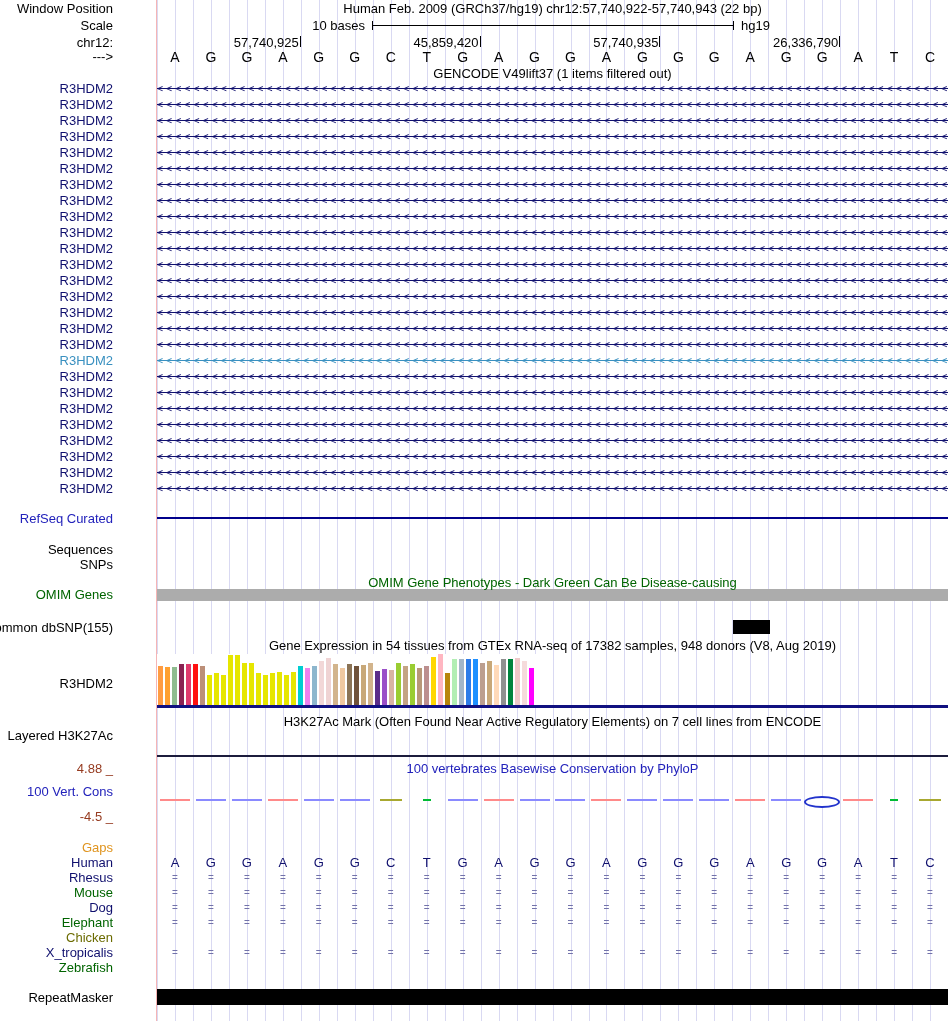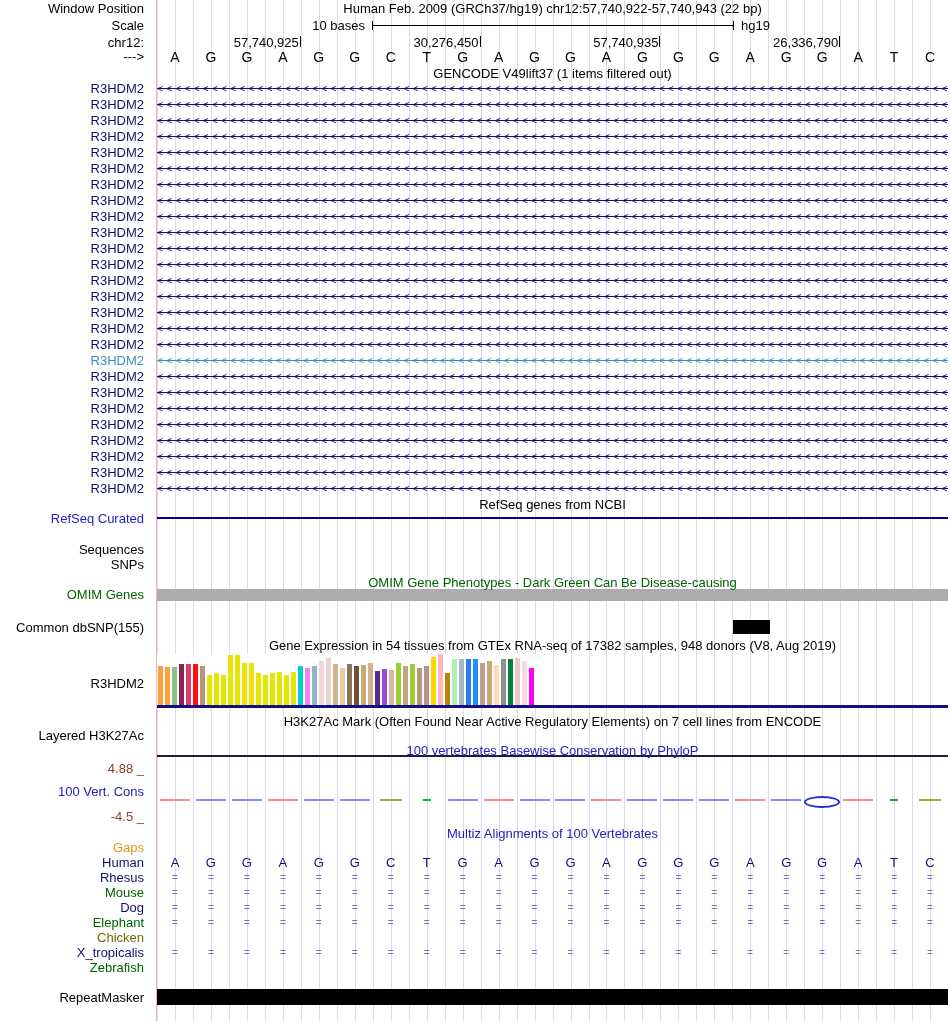--- a/index.html
+++ b/index.html
@@ -1,21 +1,21 @@
 <!DOCTYPE html>
 <html><head>
 <meta charset="utf-8">
 <style>
   html,body{margin:0;padding:0;background:#fff;}
   .canvas{position:relative;width:950px;height:1021px;background:#fff;overflow:hidden;
           font-family:"Liberation Sans",sans-serif;font-size:13px;color:#000;}
   .grid{position:absolute;left:157px;top:0;width:791px;height:1021px;z-index:0;
         background:repeating-linear-gradient(to right,#d9d9f2 0 1px,transparent 1px 17.98px);}
   .pink-line{position:absolute;left:156px;top:0;width:1px;height:1021px;background:#f5b5b5;z-index:1;}
-  .lbl{position:absolute;right:806px;white-space:nowrap;text-align:center;z-index:3;line-height:13px;}
+  .lbl{position:absolute;right:837px;white-space:nowrap;text-align:center;z-index:3;line-height:13px;}
   .title{position:absolute;left:157px;width:791px;text-align:center;white-space:nowrap;z-index:3;line-height:13px;}
   .blue{color:#2222bb;} .green{color:#006400;} .maroon{color:#963b20;}
   .navy{color:#10106e;}
   .seq-letter{position:absolute;transform:translateX(-50%);font-size:14px;z-index:3;line-height:14px;}
   .tick-num{position:absolute;white-space:nowrap;z-index:3;line-height:13px;}
   .tick-mark{position:absolute;width:1px;height:11px;background:#000;z-index:3;}
   .scalebar{position:absolute;height:9px;z-index:3;border-left:1px solid #000;border-right:1px solid #000;}
   .scalebar::before{content:"";position:absolute;left:0;right:0;top:4px;height:1px;background:#000;}
   .tx-row{position:absolute;left:157px;width:791px;height:16px;z-index:2;overflow:hidden;}
   .tx-row::before{content:"";position:absolute;left:0;right:0;top:8px;height:1px;background:currentColor;}
@@ -41,21 +41,21 @@
 
   <div class="lbl" style="top:19px">Scale</div>
   <div class="tick-num" style="top:19px;right:585px;text-align:right">10 bases</div>
   <div class="scalebar" style="left:372px;top:21px;width:360px"></div>
   <div class="tick-num" style="top:19px;left:741px">hg19</div>
 
   <div class="lbl" style="top:36px">chr12:</div>
   <div id="ticks">
       <div class="tick-num" style="top: 36px; right: 651.182px; text-align: right;">57,740,925</div>
       <div class="tick-mark" style="left: 299.818px; top: 36px;"></div>
-      <div class="tick-num" style="top: 36px; right: 471.409px; text-align: right;">30,276,450</div>
+      <div class="tick-num" style="top: 36px; right: 471.409px; text-align: right;">45,859,420</div>
       <div class="tick-mark" style="left: 479.591px; top: 36px;"></div>
       <div class="tick-num" style="top: 36px; right: 291.636px; text-align: right;">57,740,935</div>
       <div class="tick-mark" style="left: 659.364px; top: 36px;"></div>
       <div class="tick-num" style="top: 36px; right: 111.864px; text-align: right;">26,336,790</div>
       <div class="tick-mark" style="left: 839.136px; top: 36px;"></div>
     </div>
 
   <div class="lbl" style="top:50px">---&gt;</div>
   <div id="seq-top">
       <div class="seq-letter" style="left: 174.977px; top: 50px;">A</div>
@@ -183,21 +183,20 @@
       <div class="lbl" style="top: 466px; color: rgb(16, 16, 110);">R3HDM2</div>
       <div class="tx-row" style="top: 464px; color: rgb(16, 16, 110);">
         <div class="tx-arrows">&lt;&lt;&lt;&lt;&lt;&lt;&lt;&lt;&lt;&lt;&lt;&lt;&lt;&lt;&lt;&lt;&lt;&lt;&lt;&lt;&lt;&lt;&lt;&lt;&lt;&lt;&lt;&lt;&lt;&lt;&lt;&lt;&lt;&lt;&lt;&lt;&lt;&lt;&lt;&lt;&lt;&lt;&lt;&lt;&lt;&lt;&lt;&lt;&lt;&lt;&lt;&lt;&lt;&lt;&lt;&lt;&lt;&lt;&lt;&lt;&lt;&lt;&lt;&lt;&lt;&lt;&lt;&lt;&lt;&lt;&lt;&lt;&lt;&lt;&lt;&lt;&lt;&lt;&lt;&lt;&lt;&lt;&lt;&lt;&lt;&lt;&lt;&lt;&lt;&lt;&lt;&lt;&lt;&lt;&lt;</div>
       </div>
       <div class="lbl" style="top: 482px; color: rgb(16, 16, 110);">R3HDM2</div>
       <div class="tx-row" style="top: 480px; color: rgb(16, 16, 110);">
         <div class="tx-arrows">&lt;&lt;&lt;&lt;&lt;&lt;&lt;&lt;&lt;&lt;&lt;&lt;&lt;&lt;&lt;&lt;&lt;&lt;&lt;&lt;&lt;&lt;&lt;&lt;&lt;&lt;&lt;&lt;&lt;&lt;&lt;&lt;&lt;&lt;&lt;&lt;&lt;&lt;&lt;&lt;&lt;&lt;&lt;&lt;&lt;&lt;&lt;&lt;&lt;&lt;&lt;&lt;&lt;&lt;&lt;&lt;&lt;&lt;&lt;&lt;&lt;&lt;&lt;&lt;&lt;&lt;&lt;&lt;&lt;&lt;&lt;&lt;&lt;&lt;&lt;&lt;&lt;&lt;&lt;&lt;&lt;&lt;&lt;&lt;&lt;&lt;&lt;&lt;&lt;&lt;&lt;&lt;&lt;&lt;&lt;</div>
       </div>
     </div>
 
-  <div class="title" style="top:498px">RefSeq genes from NCBI</div>
   <div class="lbl blue" style="top:512px">RefSeq Curated</div>
   <div class="hbar" id="refseq-line" style="left: 157px; top: 517px; width: 791px; height: 2px; background: rgb(0, 0, 139);"></div>
 
   <div class="lbl" style="top:543px">Sequences</div>
   <div class="lbl" style="top:558px">SNPs</div>
 
   <div class="title green" style="top:576px">OMIM Gene Phenotypes - Dark Green Can Be Disease-causing</div>
   <div class="lbl green" style="top:588px">OMIM Genes</div>
   <div class="hbar" id="omim-bar" style="left: 157px; top: 589px; width: 791px; height: 12px; background: rgb(172, 172, 172);"></div>
 
@@ -263,21 +262,21 @@
       <div class="gtex-bar" style="left: 522px; top: 661px; height: 45px; background: rgb(245, 219, 219);"></div>
       <div class="gtex-bar" style="left: 529px; top: 668px; height: 38px; background: rgb(255, 0, 255);"></div>
     </div>
   <div class="hbar" id="gtex-baseline" style="left: 157px; top: 705px; width: 791px; height: 3px; background: rgb(16, 16, 128);"></div>
 
   <div class="title" style="top:715px">H3K27Ac Mark (Often Found Near Active Regulatory Elements) on 7 cell lines from ENCODE</div>
   <div class="lbl" style="top:729px">Layered H3K27Ac</div>
   <div class="hbar" id="h3k27ac-line" style="left: 157px; top: 755px; width: 791px; height: 2px; background: rgb(28, 28, 60);"></div>
 
   <div class="lbl maroon" style="top:762px">4.88 _</div>
-  <div class="title blue" style="top:744px">100 vertebrates Basewise Conservation by PhyloP</div>
+  <div class="title blue" style="top:762px">100 vertebrates Basewise Conservation by PhyloP</div>
   <div class="lbl blue" style="top:785px">100 Vert. Cons</div>
   <div id="cons-dashes">
       <div class="cons-dash" style="left: 174.977px; top: 799px; width: 30px; background: rgb(255, 138, 138);"></div>
       <div class="cons-dash" style="left: 210.932px; top: 799px; width: 30px; background: rgb(138, 138, 255);"></div>
       <div class="cons-dash" style="left: 246.886px; top: 799px; width: 30px; background: rgb(138, 138, 255);"></div>
       <div class="cons-dash" style="left: 282.841px; top: 799px; width: 30px; background: rgb(255, 138, 138);"></div>
       <div class="cons-dash" style="left: 318.795px; top: 799px; width: 30px; background: rgb(138, 138, 255);"></div>
       <div class="cons-dash" style="left: 354.75px; top: 799px; width: 30px; background: rgb(138, 138, 255);"></div>
       <div class="cons-dash" style="left: 390.705px; top: 799px; width: 22px; background: rgb(168, 168, 48);"></div>
       <div class="cons-dash" style="left: 426.659px; top: 799px; width: 8px; background: rgb(0, 187, 51);"></div>
@@ -292,21 +291,20 @@
       <div class="cons-dash" style="left: 750.25px; top: 799px; width: 30px; background: rgb(255, 138, 138);"></div>
       <div class="cons-dash" style="left: 786.205px; top: 799px; width: 30px; background: rgb(138, 138, 255);"></div>
       <div class="cons-oval" style="left: 822.159px; top: 796px;"></div>
       <div class="cons-dash" style="left: 814.159px; top: 803px; width: 14px; background: rgb(168, 168, 48);"></div>
       <div class="cons-dash" style="left: 858.114px; top: 799px; width: 30px; background: rgb(255, 138, 138);"></div>
       <div class="cons-dash" style="left: 894.068px; top: 799px; width: 8px; background: rgb(0, 187, 51);"></div>
       <div class="cons-dash" style="left: 930.023px; top: 799px; width: 22px; background: rgb(168, 168, 48);"></div>
     </div>
   <div class="lbl maroon" style="top:810px">-4.5 _</div>
 
-  <div class="title blue" style="top:827px">Multiz Alignments of 100 Vertebrates</div>
   <div id="multiz">
       <div class="lbl" style="top: 841px; color: rgb(224, 149, 32);">Gaps</div>
       <div class="lbl" style="top: 856px; color: rgb(16, 16, 110);">Human</div>
       <div class="seq-letter navy" style="left: 174.977px; top: 856px; font-size: 13px;">A</div>
       <div class="seq-letter navy" style="left: 210.932px; top: 856px; font-size: 13px;">G</div>
       <div class="seq-letter navy" style="left: 246.886px; top: 856px; font-size: 13px;">G</div>
       <div class="seq-letter navy" style="left: 282.841px; top: 856px; font-size: 13px;">A</div>
       <div class="seq-letter navy" style="left: 318.795px; top: 856px; font-size: 13px;">G</div>
       <div class="seq-letter navy" style="left: 354.75px; top: 856px; font-size: 13px;">G</div>
       <div class="seq-letter navy" style="left: 390.705px; top: 856px; font-size: 13px;">C</div>

